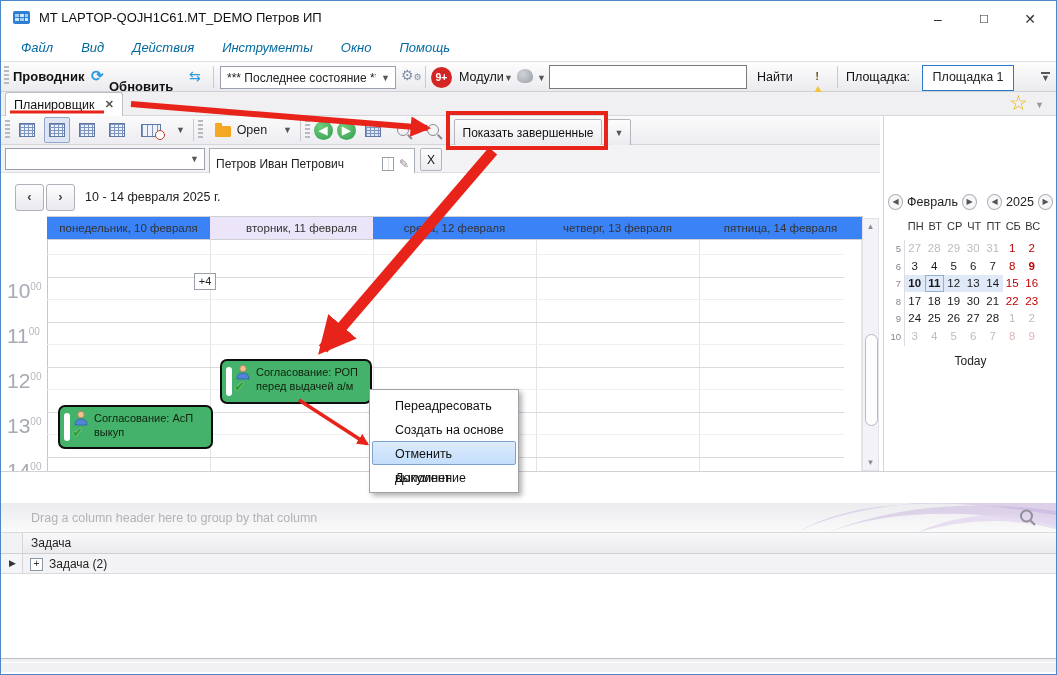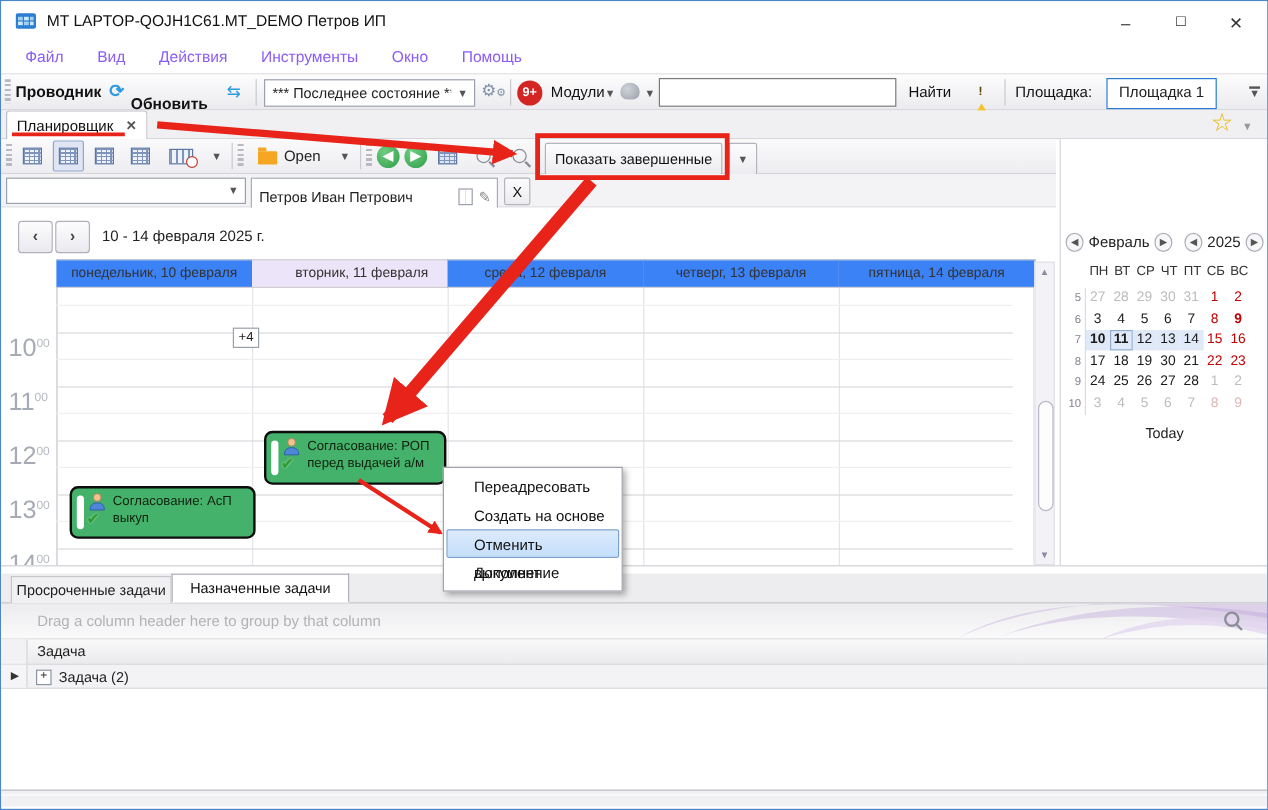--- a/index.html
+++ b/index.html
@@ -5,21 +5,21 @@
   html,body{margin:0;padding:0;background:#9aa7b8;font-family:"Liberation Sans",sans-serif;}
   .window{position:relative;width:1055px;height:673px;background:#fff;border:1px solid #4a86c8;overflow:hidden;
           font-family:"Liberation Sans",sans-serif;color:#222;}
   .abs{position:absolute;}
   
   .titlebar{left:0;top:0;width:100%;height:33px;background:#fff;}
   .app-icon{left:12px;top:8px;width:17px;height:17px;}
   .title-text{left:38px;top:9px;font-size:13px;color:#111;}
   .winbtn{top:8px;width:30px;height:20px;text-align:center;font-size:14px;color:#333;line-height:20px;cursor:pointer;}
   .menubar{left:0;top:33px;width:100%;height:27px;background:#fff;display:flex;align-items:center;padding-left:6px;box-sizing:border-box;}
-  .menu-item{padding:0 14px;font-size:13px;color:#8b5cf6;cursor:pointer;}
+  .menu-item{padding:0 14px;font-size:13px;color:#0369a1;cursor:pointer;font-style:italic;}
   
   .toolbar{left:0;top:60px;width:100%;height:31px;background:linear-gradient(#fdfdfd,#ebebef);
            border-top:1px solid #e2e2e6;border-bottom:1px solid #cfcfd4;box-sizing:border-box;}
   .grip{width:5px;height:20px;background:repeating-linear-gradient(#b9b9c2 0 2px,transparent 2px 4px);}
   .tb-sep{width:1px;height:22px;background:#c9c9d0;}
   .bold-lbl{font-weight:bold;font-size:13px;color:#111;}
   .lbl{font-size:12.5px;color:#111;}
   .combo{background:#fff;border:1px solid #9aa0ad;display:flex;align-items:center;box-sizing:border-box;}
   .combo .cb-txt{flex:1;font-size:12px;padding-left:6px;color:#222;white-space:nowrap;overflow:hidden;}
   .caret{color:#555;font-size:9px;}
@@ -410,24 +410,20 @@
   </div>
 
   <div class="abs ctxmenu">
     <div class="ctx-item">Переадресовать</div>
     <div class="ctx-item">Создать на основе</div>
     <div class="ctx-item hl">Отменить выполнение</div>
     <div class="ctx-item">Документ</div>
   </div>
 
   <div class="abs bottom">
-    <div class="btabstrip">
-      <div class="btab inactive">Просроченные задачи</div>
-      <div class="btab active">Назначенные задачи</div>
-    </div>
     <div class="grouppanel">
       <svg style="position:absolute;right:0;top:0;" width="260" height="30" viewBox="0 0 260 30">
         <path d="M0,30 Q80,-18 260,12 L260,0 L120,0 Q40,8 0,30 Z" fill="#cdb9e4" opacity="0.55"></path>
         <path d="M30,30 Q120,-4 260,22 L260,8 Q130,-10 30,30 Z" fill="#b79bd8" opacity="0.35"></path>
         <path d="M120,30 Q190,8 260,26 L260,16 Q180,2 120,30 Z" fill="#e3d7f0" opacity="0.8"></path>
       </svg>
       <span class="group-hint">Drag a column header here to group by that column</span>
       <svg style="position:absolute;right:18px;top:5px;" width="20" height="20" viewBox="0 0 20 20">
         <circle cx="8.5" cy="8" r="5.5" fill="none" stroke="#8f8f9a" stroke-width="2"></circle>
         <line x1="12.5" y1="12.5" x2="17" y2="17" stroke="#8f8f9a" stroke-width="2"></line>

